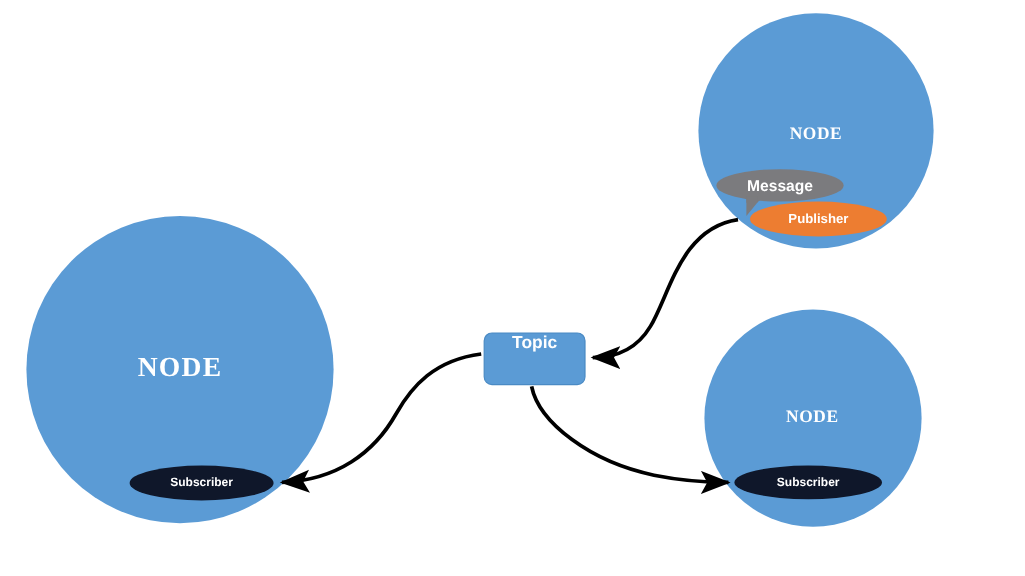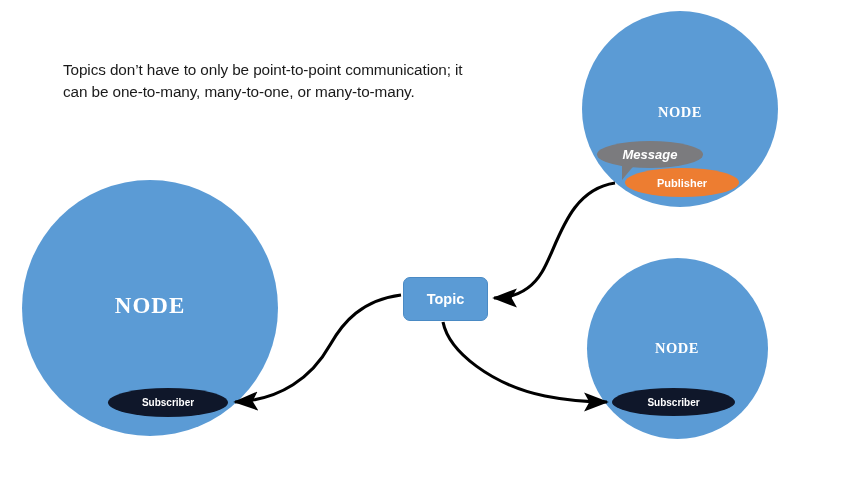--- a/index.html
+++ b/index.html
@@ -60,47 +60,44 @@
     background: #0f172a;
     font-size: 10px;
   }
   .ellipse-pub {
     background: #ED7D31;
     font-size: 11px;
   }
   .ellipse-msg {
     background: #7B7B7E;
     font-size: 13px;
-    font-style: italic;
   }
   .msg-tail {
     position: absolute;
     width: 0;
     height: 0;
   }
   .topic-box {
     position: absolute;
     background: #5B9BD5;
     border: 1px solid #4a8ac4;
     border-radius: 7px;
     display: flex;
-    align-items: center;
     justify-content: center;
     color: #ffffff;
     font-weight: bold;
     font-size: 14.5px;
     box-sizing: border-box;
   }
 </style>
 </head>
 <body>
 
 <div id="stage">
 
-  <div class="caption">Topics don’t have to only be point-to-point communication; it can be one-to-many, many-to-one, or many-to-many.</div>
 
   <div class="node-circle" style="left:22px; top:180px; width:256px; height:256px;"></div>
   <div class="node-label" style="left:80px; top:293px; width:140px; font-size:23px; letter-spacing:1px;">NODE</div>
   <div class="ellipse ellipse-sub" style="left:108px; top:388px; width:120px; height:29px;">
     <span>Subscriber</span>
   </div>
 
   <div class="node-circle" style="left:582px; top:11px; width:196px; height:196px;"></div>
   <div class="node-label" style="left:632px; top:104px; width:96px; font-size:14.5px; letter-spacing:0.5px;">NODE</div>
   <div class="ellipse ellipse-msg" style="left:597px; top:141px; width:106px; height:27px;">

